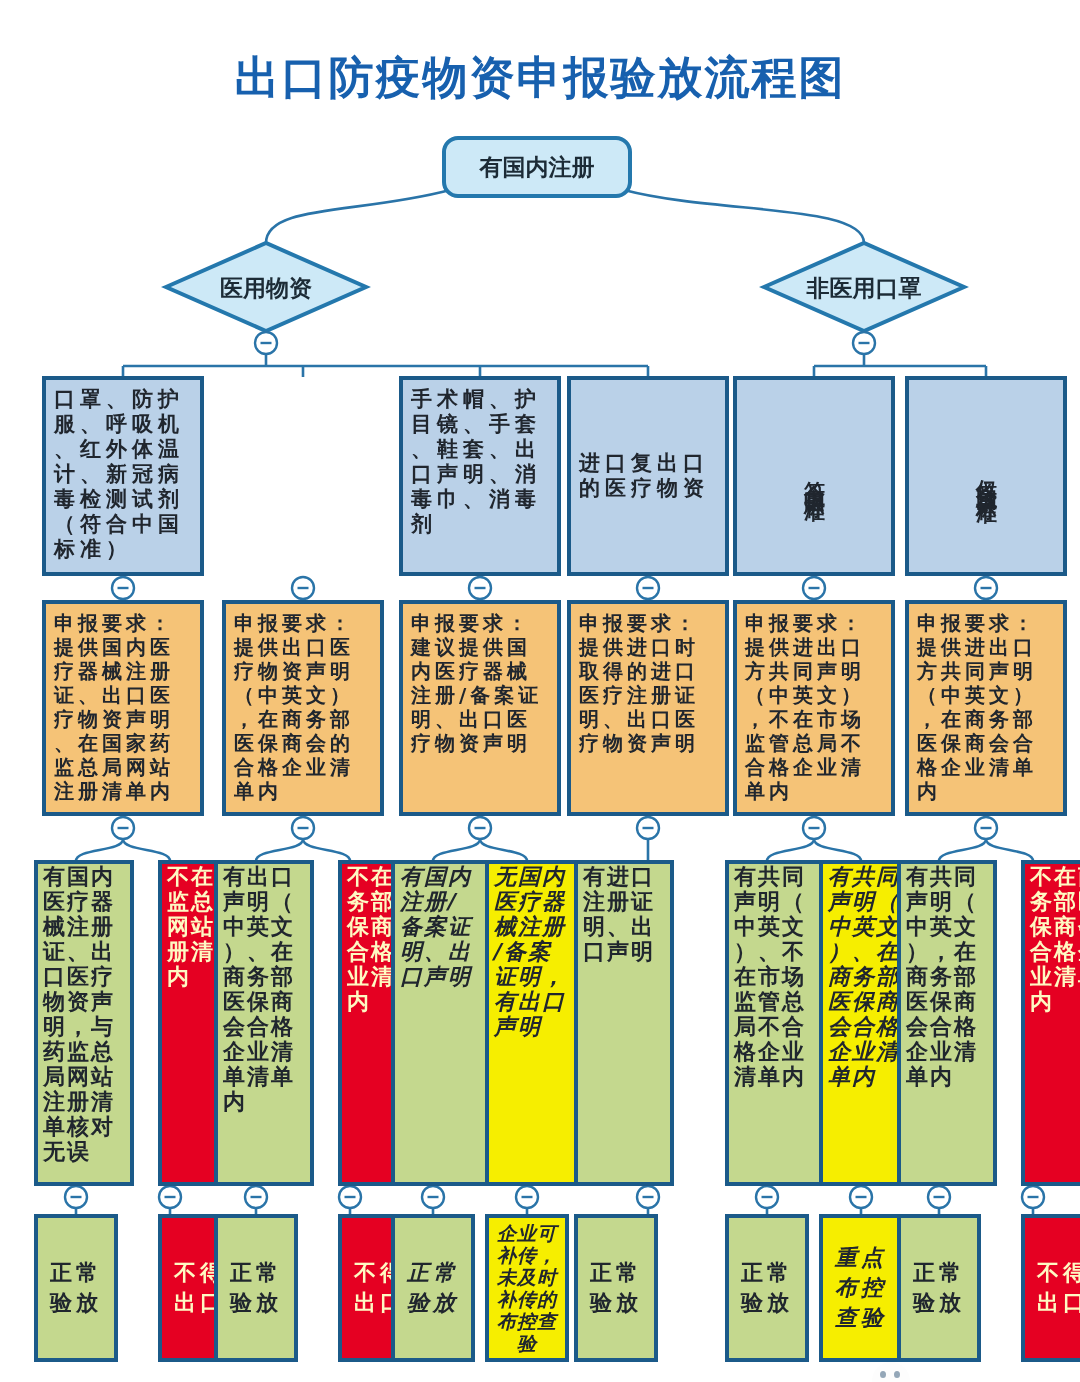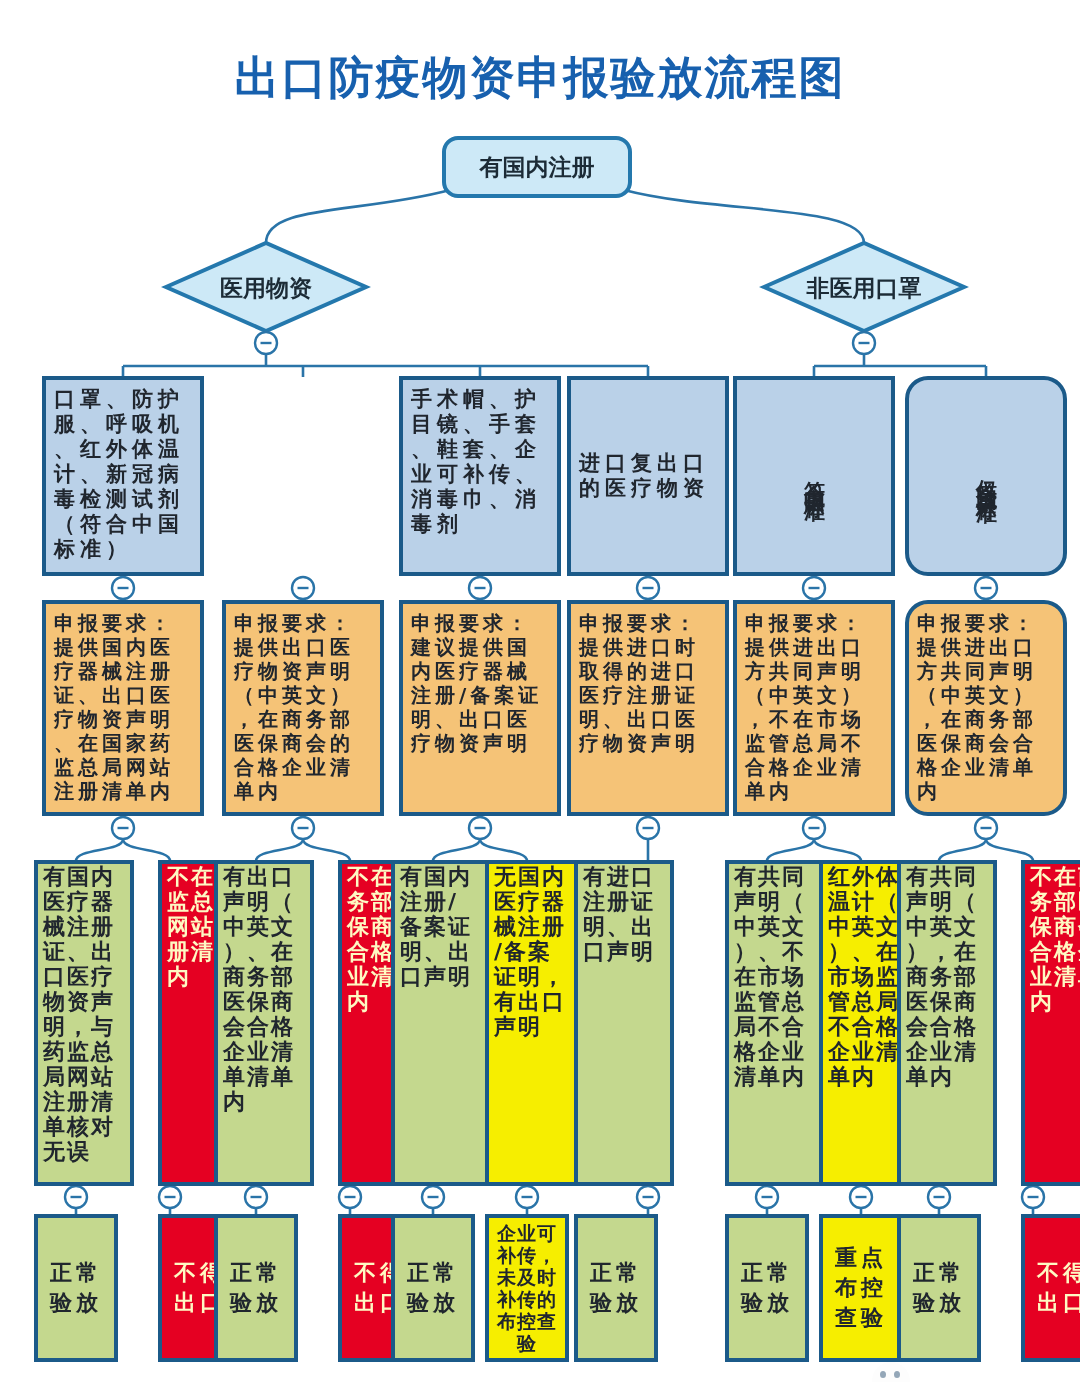--- a/index.html
+++ b/index.html
@@ -33,27 +33,27 @@
   .cat.vert{writing-mode:vertical-lr;display:flex;align-items:center;justify-content:center;
             letter-spacing:4px;word-break:normal;line-break:normal;padding:0;}
   .req{top:600px;height:216px;width:162px;background:var(--orange);
        font-size:20px;letter-spacing:4px;line-height:24px;padding:7px 8px;}
   .tall{top:860px;height:326px;width:100px;font-size:22px;letter-spacing:2px;line-height:25px;padding:0 5px;}
   .out{top:1214px;height:148px;width:84px;display:flex;align-items:center;justify-content:center;
        text-align:center;font-size:22px;letter-spacing:4px;line-height:30px;padding:4px;}
   .out.small{font-size:19px;letter-spacing:1px;line-height:22px;}
 
   .bg-green{background:var(--green);}
-  .bg-yellow{background:var(--yellow);}
+  .bg-yellow{background:var(--yellow);font-style:italic;}
   .bg-red{background:var(--red);color:#fef9c3;margin-left:30px;}
 
   .c1{left:42px;}  .c2{left:222px;} .c3{left:399px;}
-  .c4{left:567px;} .c5{left:733px;} .c6{left:905px;border-radius:23px;}
+  .c4{left:567px;} .c5{left:733px;} .c6{left:905px;}
   .p1{left:34px;}  .p2{left:128px;} .p3{left:214px;} .p4{left:308px;}
-  .p5{left:391px;} .p6{left:485px;} .p7{left:574px;} .p8{left:725px;}
+  .p5{left:391px;font-style:italic;} .p6{left:485px;} .p7{left:574px;} .p8{left:725px;}
   .p9{left:819px;} .p10{left:897px;} .p11{left:991px;}
 
   .wm-face{position:absolute;left:872px;top:1362px;width:38px;height:38px;border-radius:50%;
            background:#fdfdfd;opacity:.95;}
   .wm-face::before,.wm-face::after{content:"";position:absolute;top:9px;width:6px;height:7px;
            border-radius:50%;background:#8fa3b5;}
   .wm-face::before{left:8px;} .wm-face::after{left:22px;}
   .wm-strokes{position:absolute;left:955px;top:1368px;width:110px;height:14px;border-radius:4px;
            background:rgba(255,255,255,.55);}
 </style>
@@ -114,41 +114,41 @@
     </g>
   </svg>
 
   <h1 class="title">出口防疫物资申报验放流程图</h1>
 
   <div class="root-node">有国内注册</div>
   <div class="diamond-label dl-left">医用物资</div>
   <div class="diamond-label dl-right">非医用口罩</div>
 
   <div class="box cat c1">口罩、防护服、呼吸机、红外体温计、新冠病毒检测试剂（符合中国标准）</div>
-  <div class="box cat c3">手术帽、护目镜、手套、鞋套、企业可补传、消毒巾、消毒剂</div>
+  <div class="box cat c3">手术帽、护目镜、手套、鞋套、出口声明、消毒巾、消毒剂</div>
   <div class="box cat mid c4">进口复出口的医疗物资</div>
   <div class="box cat vert c5">符合中国标准</div>
   <div class="box cat vert c6">仅符合国外标准</div>
 
   <div class="box req c1">申报要求：提供国内医疗器械注册证、出口医疗物资声明、在国家药监总局网站注册清单内</div>
   <div class="box req c2">申报要求：提供出口医疗物资声明（中英文），在商务部医保商会的合格企业清单内</div>
   <div class="box req c3">申报要求：建议提供国内医疗器械注册/备案证明、出口医疗物资声明</div>
   <div class="box req c4">申报要求：提供进口时取得的进口医疗注册证明、出口医疗物资声明</div>
   <div class="box req c5">申报要求：提供进出口方共同声明（中英文），不在市场监管总局不合格企业清单内</div>
   <div class="box req c6">申报要求：提供进出口方共同声明（中英文），在商务部医保商会合格企业清单内</div>
 
   <div class="box tall bg-green p1">有国内医疗器械注册证、出口医疗物资声明，与药监总局网站注册清单核对无误</div>
   <div class="box tall bg-red p2">不在药监总局网站注册清单内</div>
   <div class="box tall bg-green p3">有出口声明（中英文）、在商务部医保商会合格企业清单清单内</div>
   <div class="box tall bg-red p4">不在商务部医保商会合格企业清单内</div>
   <div class="box tall bg-green p5">有国内注册/备案证明、出口声明</div>
   <div class="box tall bg-yellow p6">无国内医疗器械注册/备案证明，有出口声明</div>
   <div class="box tall bg-green p7">有进口注册证明、出口声明</div>
   <div class="box tall bg-green p8">有共同声明（中英文）、不在市场监管总局不合格企业清单内</div>
-  <div class="box tall bg-yellow p9">红外体温计（中英文）、在市场监管总局不合格企业清单内</div>
+  <div class="box tall bg-yellow p9">有共同声明（中英文）、在商务部医保商会合格企业清单内</div>
   <div class="box tall bg-green p10">有共同声明（中英文），在商务部医保商会合格企业清单内</div>
   <div class="box tall bg-red p11">不在商务部医保商会合格企业清单内</div>
 
   <div class="box out bg-green p1">正常验放</div>
   <div class="box out bg-red p2">不得出口</div>
   <div class="box out bg-green p3">正常验放</div>
   <div class="box out bg-red p4">不得出口</div>
   <div class="box out bg-green p5">正常验放</div>
   <div class="box out small bg-yellow p6">企业可补传，未及时补传的布控查验</div>
   <div class="box out bg-green p7">正常验放</div>

